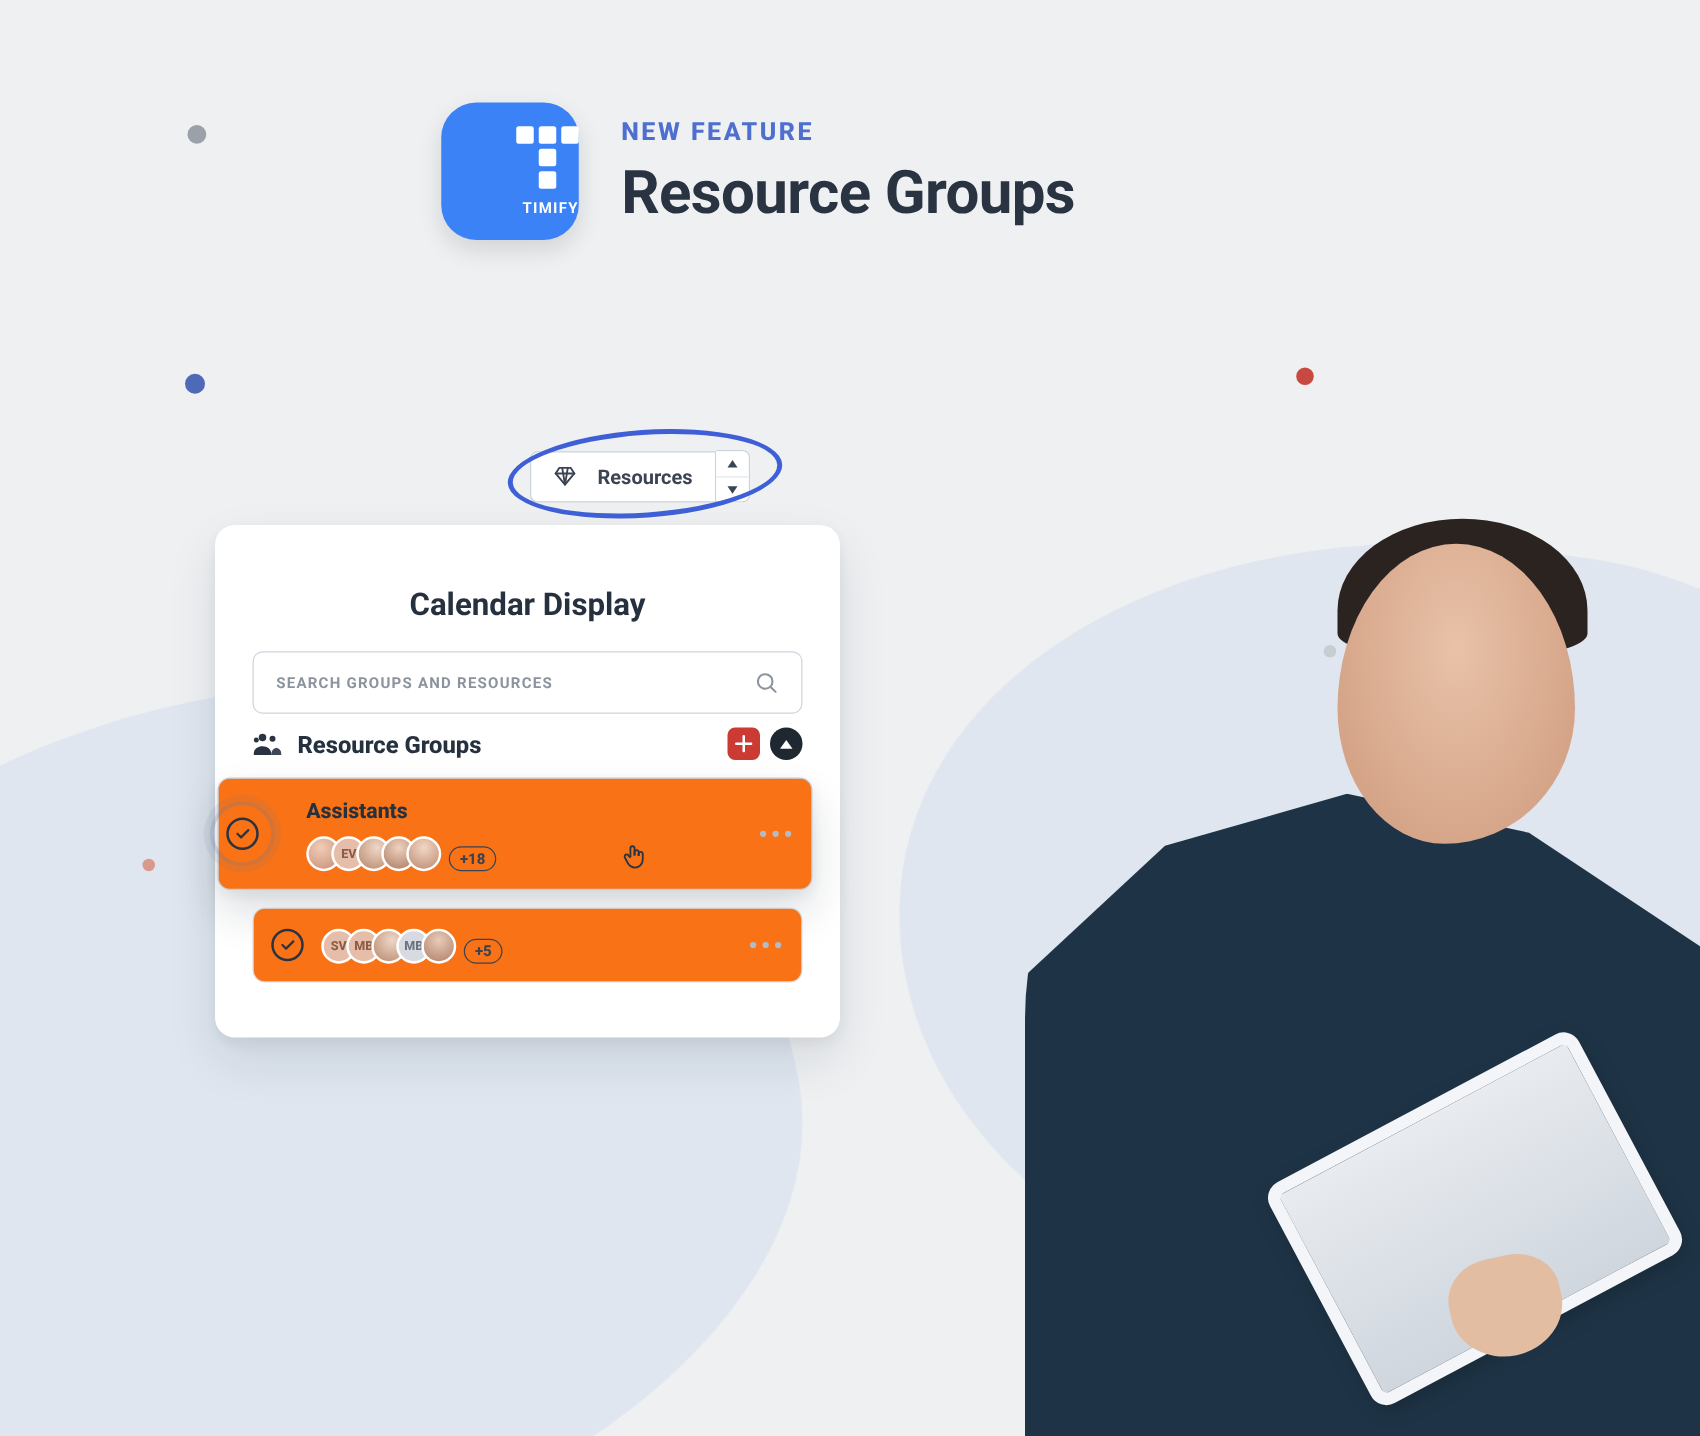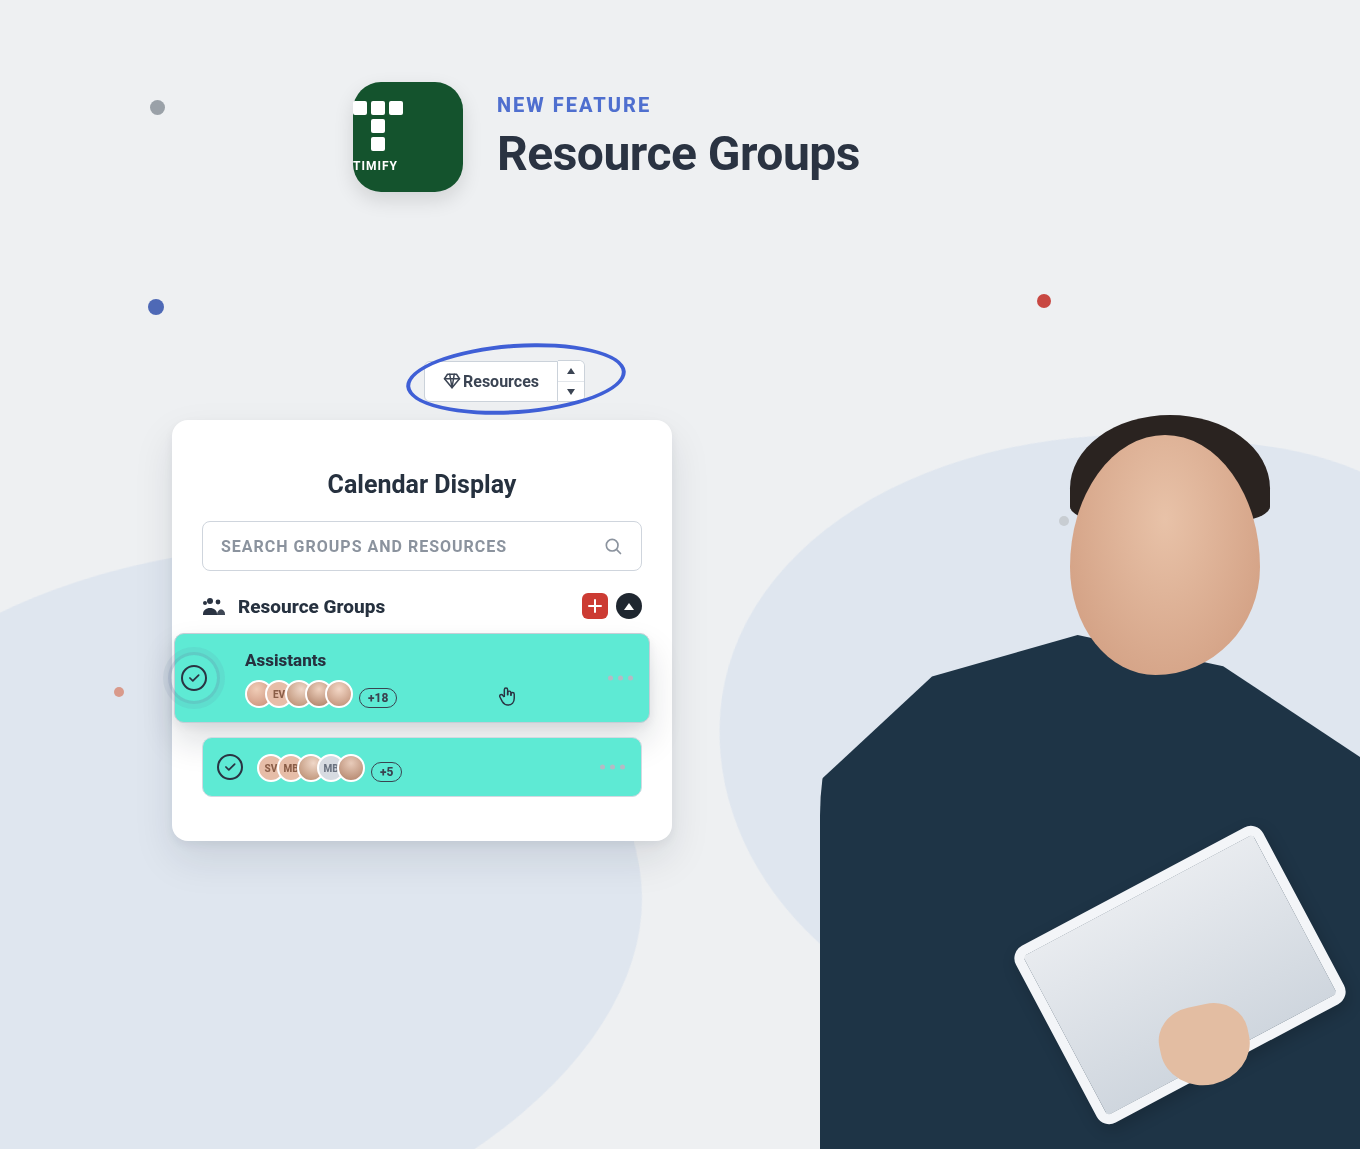--- a/index.html
+++ b/index.html
@@ -26,39 +26,39 @@
   .dot { position: absolute; border-radius: 50%; z-index: 1; }
   .dot.grey   { background: #9aa1a8; width: 15px; height: 15px; left: 150px; top: 100px; }
   .dot.blue   { background: #4e69b6; width: 16px; height: 16px; left: 148px; top: 299px; }
   .dot.peach  { background: #d99a8b; width: 10px; height: 10px; left: 114px; top: 687px; }
   .dot.red    { background: #c84842; width: 14px; height: 14px; left: 1037px; top: 294px; }
   .dot.lgrey  { background: #c8cdd2; width: 10px; height: 10px; left: 1059px; top: 516px; }
 
   
   .header { position: absolute; left: 353px; top: 82px; display: flex; align-items: center; gap: 34px; z-index: 2; }
   .app-logo {
-    width: 110px; height: 110px; border-radius: 28px; background: #14532d;
-    display: flex; flex-direction: column; align-items: flex-start; justify-content: center;
+    width: 110px; height: 110px; border-radius: 28px; background: #3b82f6;
+    display: flex; flex-direction: column; align-items: flex-end; justify-content: center;
     box-shadow: 0 8px 20px rgba(0,0,0,0.12);
     color: #fff;
   }
   .app-logo .tglyph { display: grid; grid-template-columns: repeat(3, 14px); grid-template-rows: 14px 14px 14px; gap: 4px; margin-bottom: 8px; }
   .app-logo .tglyph span { background: #fff; border-radius: 2px; }
   .app-logo .tglyph span.off { background: transparent; }
   .app-logo .brand { font-size: 12px; font-weight: 700; letter-spacing: 1px; }
   .header-text .kicker { font-size: 20px; font-weight: 800; letter-spacing: 2px; color: #4f6fcf; margin-bottom: 8px; }
   .header-text .title { font-size: 48px; font-weight: 700; color: #2a3342; letter-spacing: -0.5px; }
 
   
   .resources-wrap {
     position: absolute; left: 424px; top: 360px; z-index: 5;
     display: flex; align-items: center;
   }
   .resources-btn {
-    display: inline-flex; align-items: center; gap: 2px;
+    display: inline-flex; align-items: center; gap: 17px;
     padding: 10px 18px; border: 1px solid #cbd2da; border-radius: 6px 0 0 6px;
     background: #fff; color: #3b4453; font-weight: 700; font-size: 16px;
   }
   .resources-btn svg { display: block; }
   .stepper {
     display: flex; flex-direction: column; border: 1px solid #cbd2da; border-left: none;
     border-radius: 0 6px 6px 0; overflow: hidden; background: #fff;
   }
   .stepper button {
     border: none; background: #fff; width: 26px; height: 20px; display: flex; align-items: center; justify-content: center; cursor: pointer;
@@ -75,38 +75,38 @@
   .panel {
     position: absolute; left: 172px; top: 420px; width: 500px;
     background: #fff; border-radius: 16px; padding: 50px 30px 30px;
     box-shadow: 0 18px 40px rgba(20,30,50,0.10), 0 4px 10px rgba(20,30,50,0.06);
     z-index: 4;
   }
   .panel .panel-title { font-size: 25px; font-weight: 700; color: #26313f; margin-bottom: 22px; text-align: center; }
   .search {
     display: flex; align-items: center; justify-content: space-between;
     border: 1px solid #cfd5dd; border-radius: 8px; padding: 14px 18px;
-    color: #8b939e; font-weight: 700; letter-spacing: 1px; font-size: 16px;
-    margin-bottom: 22px;
+    color: #8b939e; font-weight: 700; letter-spacing: 1px; font-size: 12px;
+    margin-bottom: 11px;
   }
   .search svg { display: block; }
 
   .section-head {
     display: flex; align-items: center; justify-content: space-between;
     margin-bottom: 14px;
   }
   .section-head .left { display: flex; align-items: center; gap: 12px; }
   .section-head .left .ttl { font-size: 19px; font-weight: 800; color: #26313f; }
   .section-head .right { display: flex; align-items: center; gap: 8px; }
   .add-btn { width: 26px; height: 26px; background: #cc3b33; border-radius: 6px; color: #fff; display: flex; align-items: center; justify-content: center; }
   .collapse-btn { width: 26px; height: 26px; background: #1f2730; border-radius: 50%; color: #fff; display: flex; align-items: center; justify-content: center; }
 
   .group-card {
     border: 1px solid #d3d9e1; border-radius: 10px; padding: 16px 18px 14px 54px;
-    position: relative; margin-bottom: 14px; background: #5eead4;
+    position: relative; margin-bottom: 14px; background: #f97316;
   }
   .group-card .sel {
     position: absolute; left: 14px; top: 50%; transform: translateY(-50%);
     width: 26px; height: 26px; border: 2px solid #2a3342; border-radius: 50%;
     display: flex; align-items: center; justify-content: center;
   }
   .group-card .name { font-size: 17px; font-weight: 800; color: #26313f; margin-bottom: 10px; }
   .avatars { display: flex; align-items: flex-end; }
   .avatar {
     width: 28px; height: 28px; border-radius: 50%; border: 2px solid #fff;

